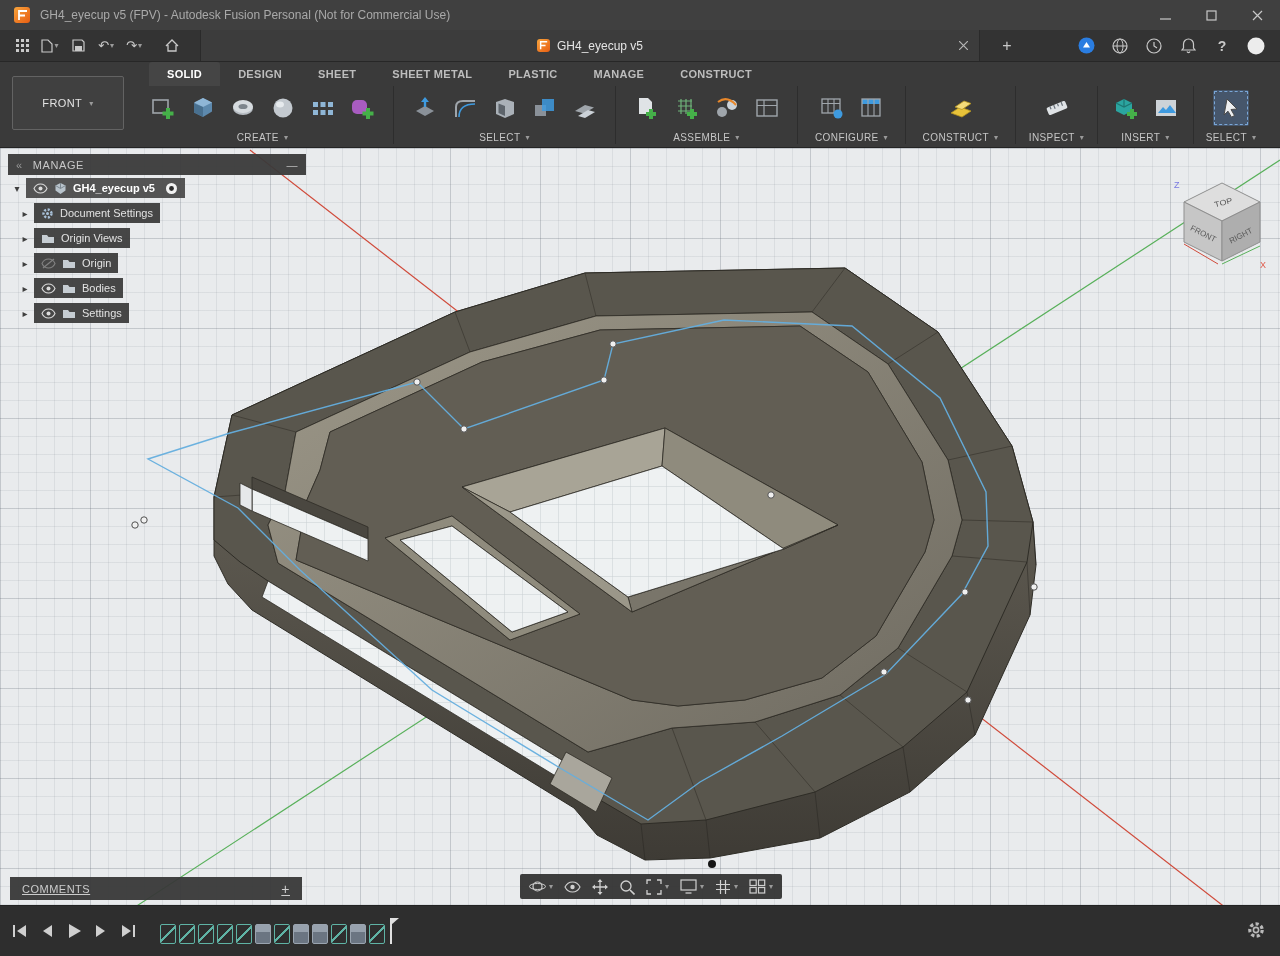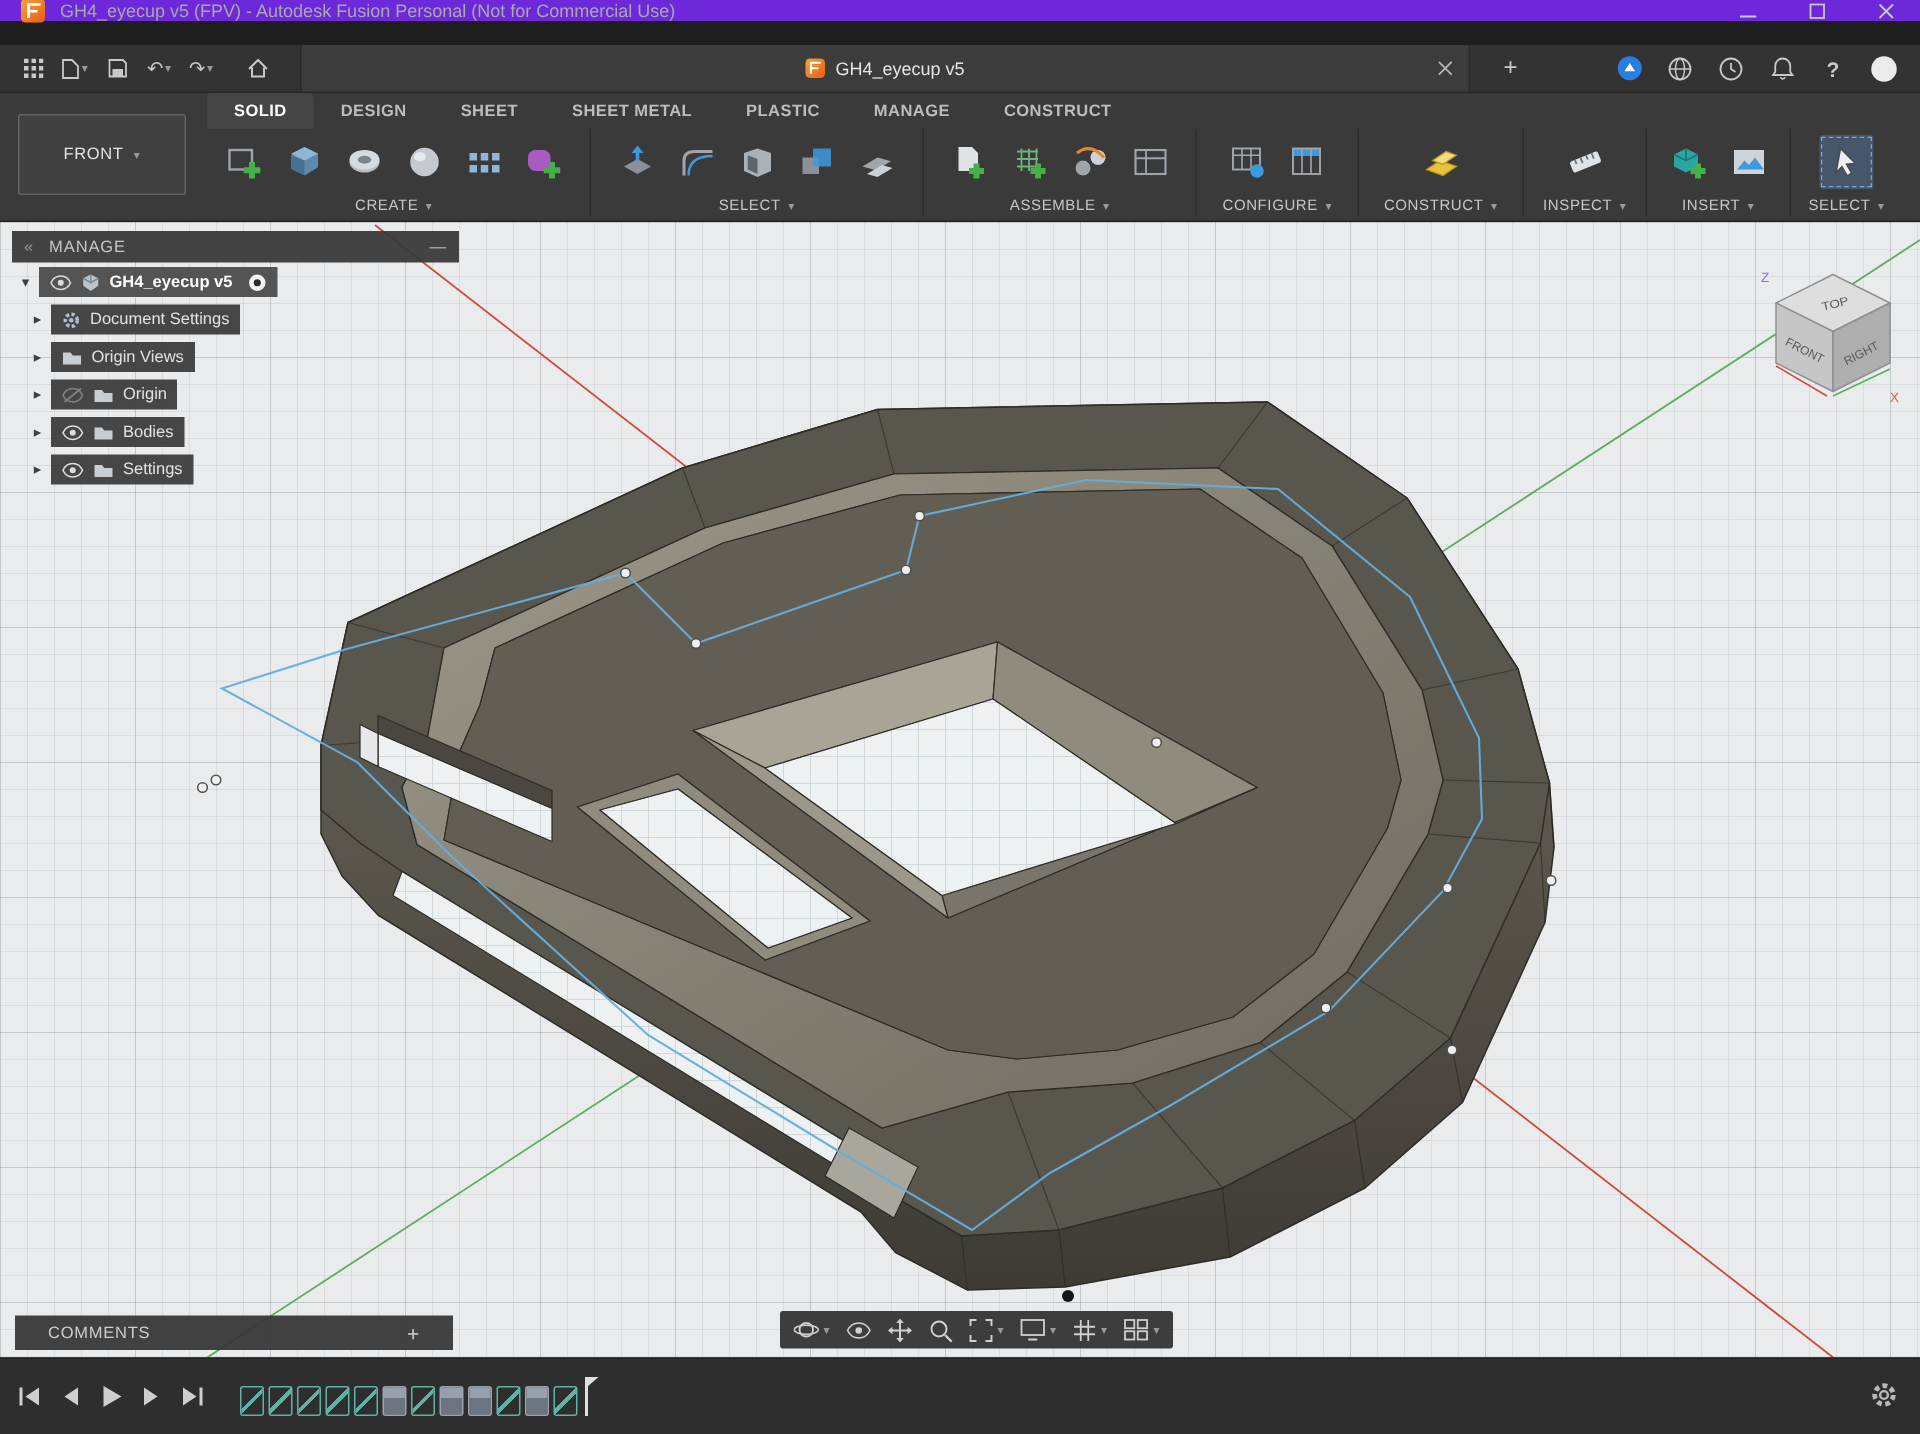--- a/index.html
+++ b/index.html
@@ -2,21 +2,21 @@
 <html><head>
 <meta charset="utf-8">
 <style>
   html,body{margin:0;padding:0;background:#1e1e1e;}
   body{width:1280px;height:956px;position:relative;overflow:hidden;
        font-family:"Liberation Sans","DejaVu Sans",sans-serif;
        -webkit-font-smoothing:antialiased;}
   .app{position:absolute;inset:0;}
 
   
-  .titlebar{position:absolute;left:0;top:0;width:100%;height:14px;background:#6d28d9;
+  .titlebar{position:absolute;left:0;top:0;width:100%;height:30px;background:#404040;
             display:flex;align-items:center;z-index:10;}
   .fusion-logo{margin-left:14px;width:16px;height:16px;border-radius:3px;
                background:linear-gradient(135deg,#f7a43c,#e85d12);display:flex;align-items:center;justify-content:center;}
   .fusion-logo svg{display:block;}
   .tb-title{margin-left:10px;font-size:12px;color:#a9a9a9;}
   .wc{margin-left:auto;display:flex;height:30px;}
   .wc-btn{width:46px;height:30px;display:flex;align-items:center;justify-content:center;color:#c8c8c8;}
 
   
   .tabbar{position:absolute;left:0;top:30px;width:100%;height:32px;background:#333333;
@@ -31,21 +31,21 @@
   .newtab{width:26px;height:24px;margin-left:14px;color:#c9c9c9;font-size:16px;display:flex;align-items:center;justify-content:center;}
   .tb-right{margin-left:auto;display:flex;align-items:center;gap:14px;margin-right:14px;}
   .tb-right .tb-ico{width:20px;}
 
   
   .ribbon{position:absolute;left:0;top:62px;width:100%;height:86px;background:#3a3a3a;z-index:10;
           border-bottom:1px solid #242424;box-sizing:border-box;}
   .design-box{position:absolute;left:12px;top:14px;width:110px;height:52px;background:#404040;
               border:1px solid #636363;border-radius:2px;display:flex;align-items:center;justify-content:center;
               color:#e3e3e3;font-size:11px;letter-spacing:.4px;gap:6px;}
-  .rtabs{position:absolute;left:138px;top:0;height:24px;display:flex;align-items:stretch;}
+  .rtabs{position:absolute;left:149px;top:0;height:24px;display:flex;align-items:stretch;}
   .rtab{padding:0 18px;display:flex;align-items:center;font-size:11px;font-weight:bold;color:#bdbdbd;letter-spacing:.3px;}
   .rtab.active{background:#454545;color:#ffffff;border-radius:3px 3px 0 0;}
   .rgroups{position:absolute;left:132px;top:24px;right:0;display:flex;}
   .rgroup{display:flex;flex-direction:column;align-items:center;border-right:1px solid #2d2d2d;box-sizing:border-box;}
   .ricons{display:flex;align-items:center;justify-content:center;height:44px;gap:4px;}
   .ribtn{width:36px;height:36px;display:flex;align-items:center;justify-content:center;border-radius:2px;}
   .ribtn.select-active{background:#46566b;outline:1px dashed #7aa7d8;outline-offset:-2px;}
   .rlabel{height:14px;display:flex;align-items:center;gap:4px;font-size:10px;color:#c6c6c6;letter-spacing:.4px;}
 
   
@@ -69,21 +69,21 @@
   .chip{background:rgba(62,62,62,.96);padding:0 7px;height:20px;display:flex;align-items:center;gap:6px;color:#e2e2e2;}
   .chip.root{background:rgba(78,78,78,.97);font-weight:bold;color:#ffffff;}
   .indent1{margin-left:8px;}
   .miniico{display:flex;align-items:center;}
 
   
   .viewcube{position:absolute;left:1168px;top:160px;width:110px;height:112px;z-index:5;}
 
   
   .comments{position:absolute;left:10px;top:877px;width:292px;height:23px;background:rgba(56,56,56,.95);z-index:5;
-            display:flex;align-items:center;padding:0 22px;box-sizing:border-box;color:#cccccc;font-size:11px;letter-spacing:.5px;}
+            display:flex;align-items:center;padding:0 12px;box-sizing:border-box;color:#cccccc;font-size:11px;letter-spacing:.5px;text-decoration:underline;}
   .comments .plus{margin-left:auto;font-size:14px;color:#cfcfcf;}
 
   
   .navbar{position:absolute;left:520px;top:874px;height:25px;background:rgba(53,53,53,.96);z-index:5;border-radius:2px;
           display:flex;align-items:center;padding:0 9px;gap:11px;}
   .nv{display:flex;align-items:center;gap:2px;color:#d0d0d0;}
   .nv svg{display:block;}
 
   
   .timeline{position:absolute;left:0;top:905px;width:100%;height:51px;background:#2e2e2e;z-index:10;

